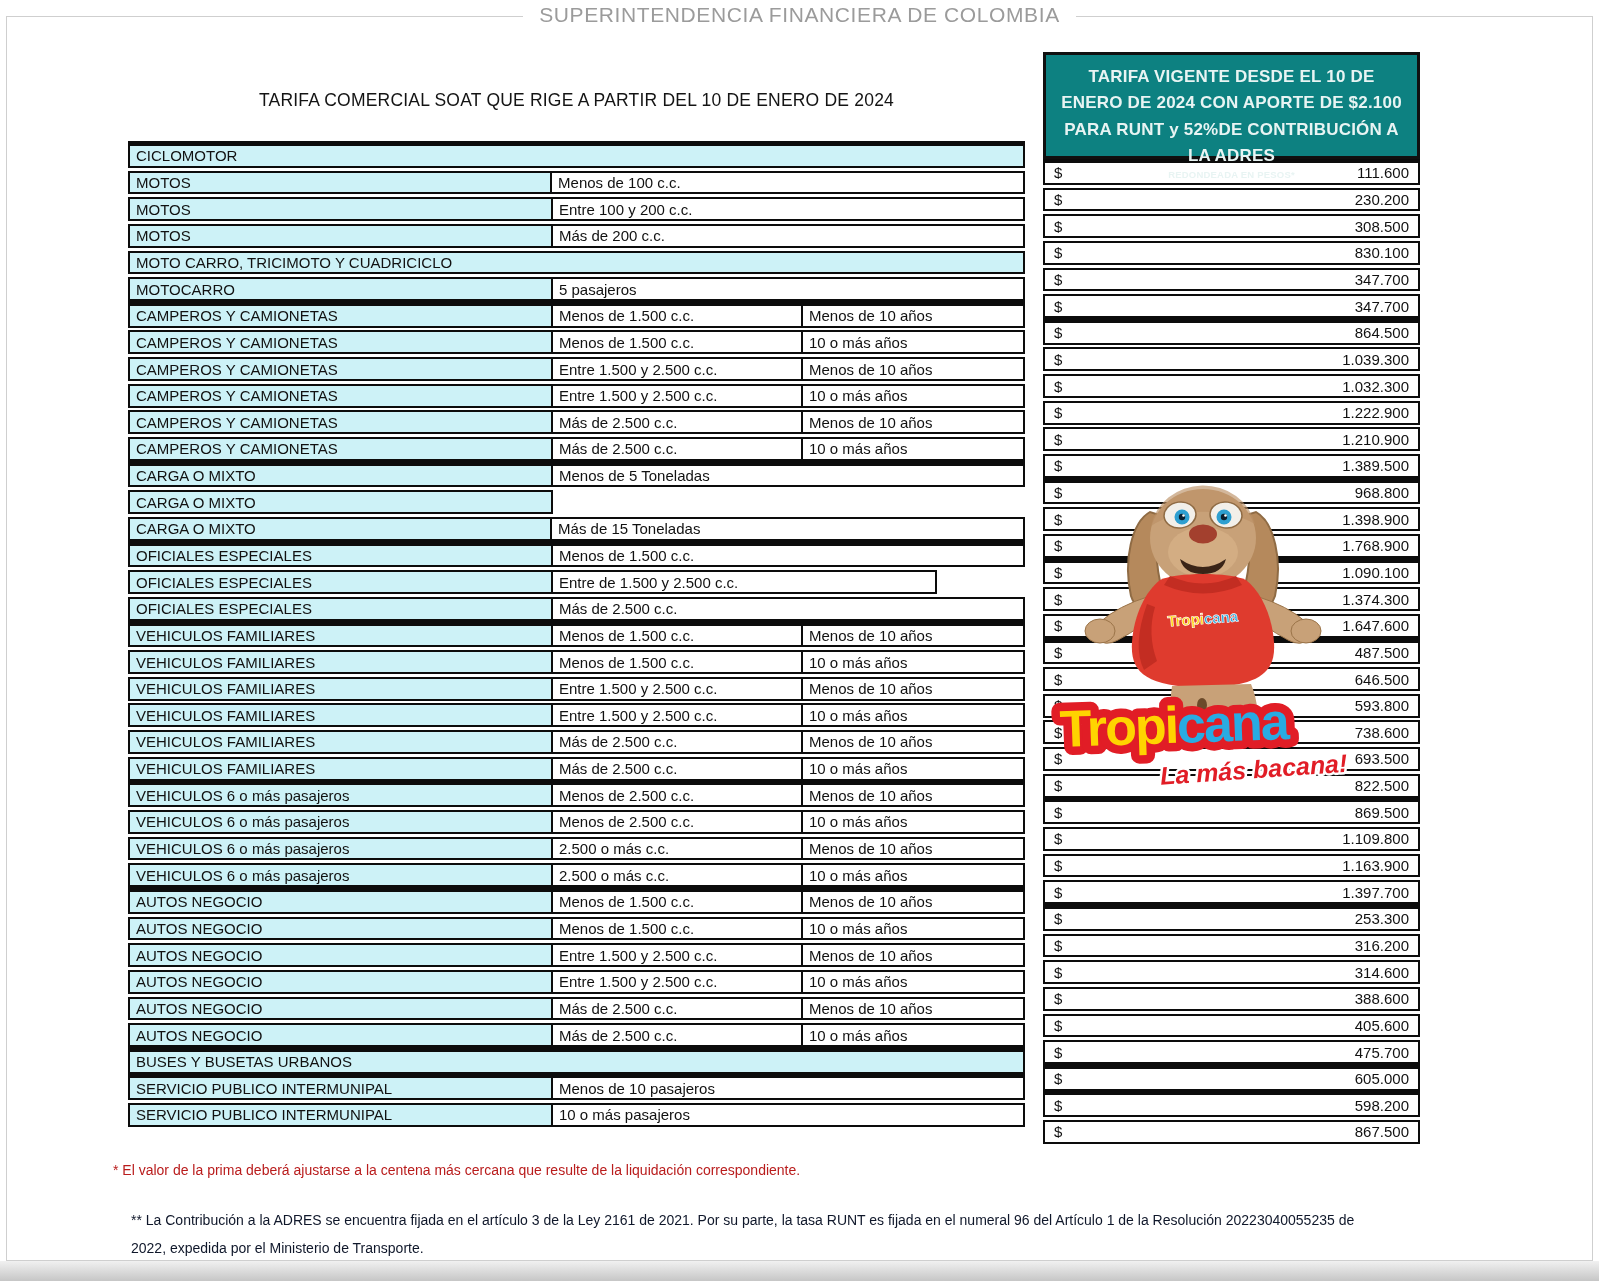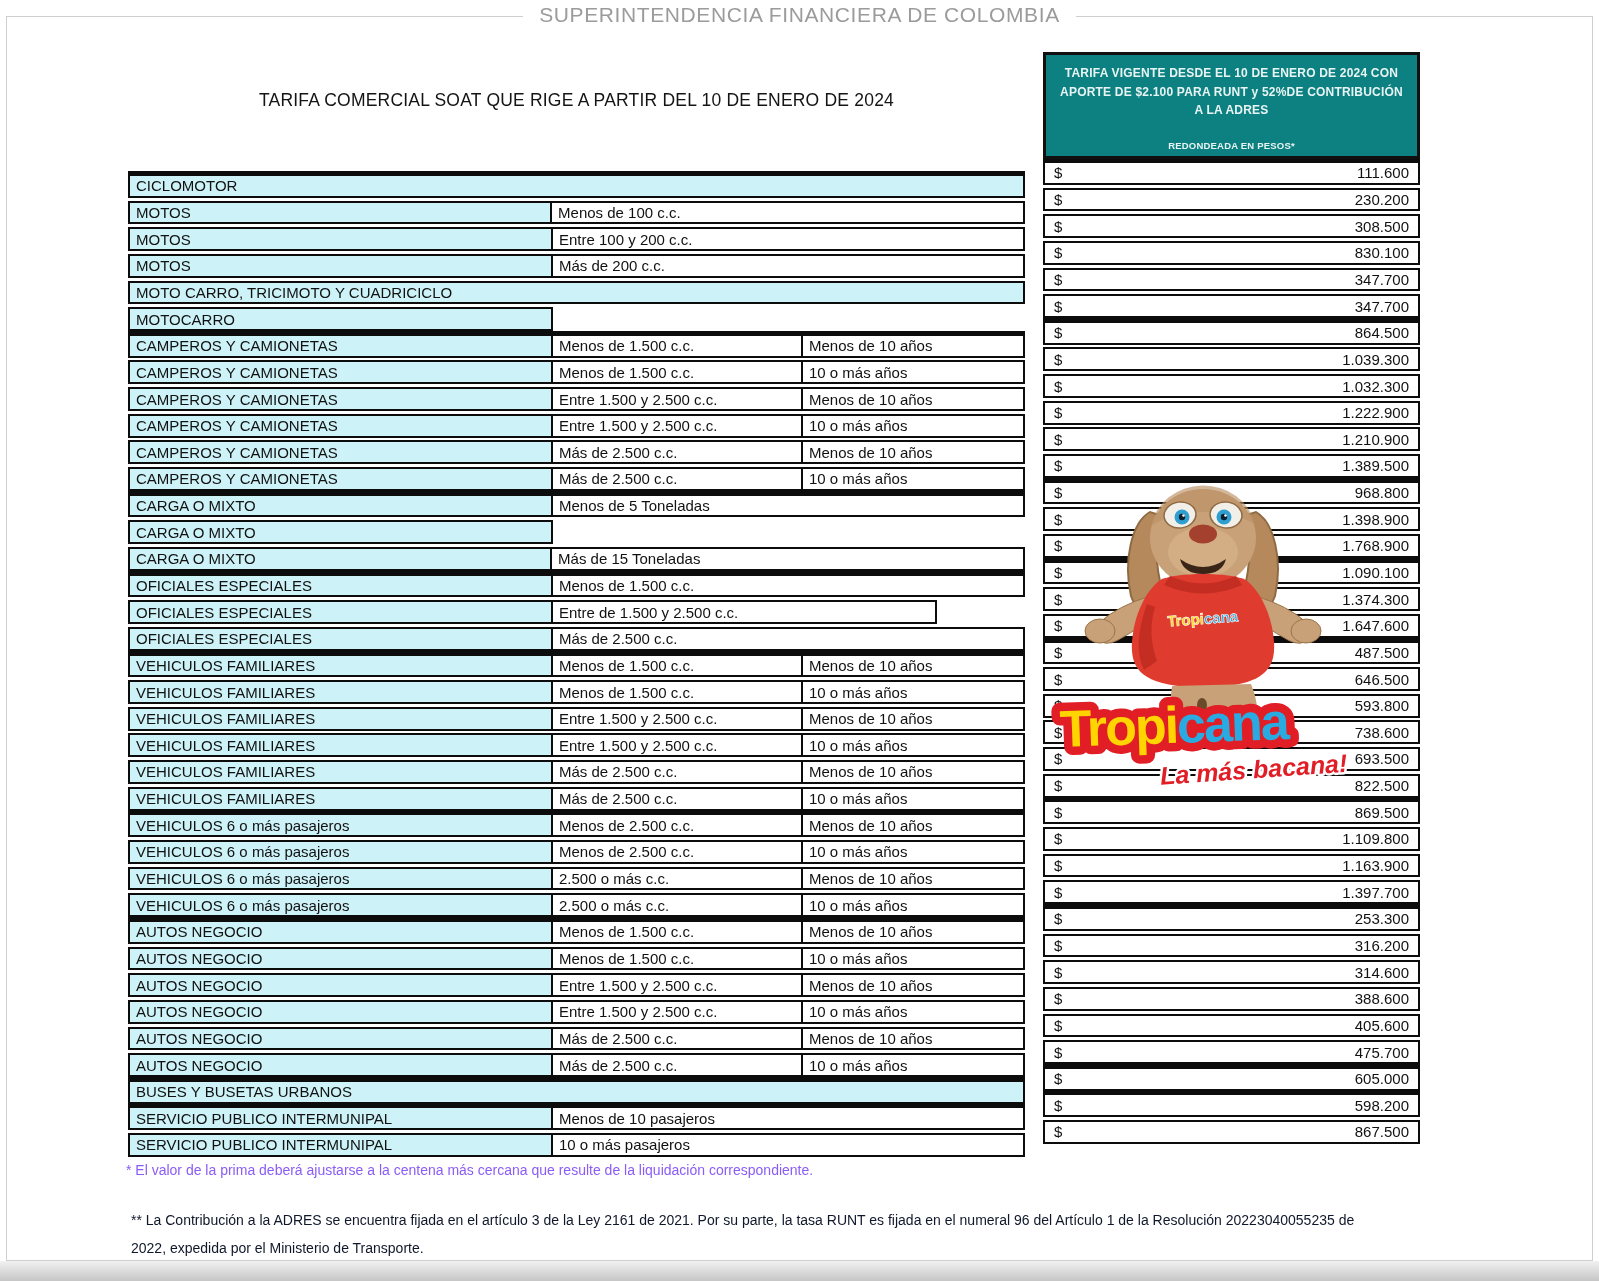--- a/index.html
+++ b/index.html
@@ -8,35 +8,35 @@
   .frame{position:absolute;left:6px;top:16px;width:1585px;height:1243px;border:1px solid #cfcfcf;}
   .org{position:absolute;top:3px;left:0;width:100%;text-align:center;font-size:21px;
        color:#9b9b9b;letter-spacing:.6px;z-index:3;}
   .org span{background:#fff;padding:0 16px;}
   .title{position:absolute;left:128px;top:90px;width:897px;text-align:center;
          font-size:17.5px;color:#141414;letter-spacing:.2px;z-index:2;}
   .tealbox{position:absolute;left:1043px;top:52px;width:377px;height:107px;box-sizing:border-box;
            background:#0d8181;border:3px solid #101010;display:flex;flex-direction:column;
            justify-content:space-between;align-items:center;text-align:center;
            padding:9px 12px 5px;z-index:2;}
-  .tealbox .l1{font-size:12px;font-weight:bold;color:#e8f4f3;line-height:1.55;letter-spacing:.2px;}
+  .tealbox .l1{font-size:17px;font-weight:bold;color:#e8f4f3;line-height:1.55;letter-spacing:.2px;}
   .tealbox .l2{font-size:9.5px;font-weight:bold;color:#e8f4f3;letter-spacing:.2px;}
-  #rows-left{position:absolute;left:128px;top:174px;width:897px;height:983px;
+  #rows-left{position:absolute;left:128px;top:144px;width:897px;height:983px;
              display:flex;flex-direction:column;justify-content:space-between;z-index:1;}
   #rows-right{position:absolute;left:1043px;top:161px;width:377px;height:983px;
               display:flex;flex-direction:column;justify-content:space-between;z-index:1;}
   .trow{display:flex;height:23.8px;}
   .cell{box-sizing:border-box;border:2px solid #0c0c0c;height:100%;display:flex;align-items:center;
         padding-left:6px;font-size:15px;white-space:nowrap;background:#fff;overflow:hidden;}
   .cell.cyan{background:#cdf2f7;}
   .cell + .cell{margin-left:-2px;}
   .gs{box-shadow:0 -3px 0 0 #0c0c0c;}
   .prow{box-sizing:border-box;border:2px solid #0c0c0c;height:23.8px;background:#fff;display:flex;
         align-items:center;justify-content:space-between;padding:0 9px;font-size:15px;}
-  .fn1{position:absolute;left:126px;top:1162px;font-size:14px;color:#8b5cf6;z-index:2;}
+  .fn1{position:absolute;left:113px;top:1162px;font-size:14px;color:#b91c1c;z-index:2;}
   .fn2{position:absolute;left:131px;top:1206px;width:1240px;font-size:14px;line-height:2;
        color:#0f172a;z-index:2;}
   .bottom-strip{position:absolute;left:0;bottom:0;width:100%;height:20px;
                 background:linear-gradient(180deg,#f1f1f1,#c6c6c6);z-index:4;}
   .mascot{position:absolute;left:1050px;top:464px;width:305px;height:320px;z-index:5;}
   .logo{position:absolute;left:1048px;top:688px;width:312px;height:98px;z-index:6;}
 </style>
 </head>
 <body>
 
@@ -69,20 +69,21 @@
       </div>
       <div class="trow">
         <div class="cell cyan" style="width: 425px;">MOTOS</div>
         <div class="cell" style="width: 474px;">Más de 200 c.c.</div>
       </div>
       <div class="trow">
         <div class="cell cyan" style="width: 897px;">MOTO CARRO, TRICIMOTO Y CUADRICICLO</div>
       </div>
       <div class="trow">
         <div class="cell cyan" style="width: 425px;">MOTOCARRO</div>
+        <div class="cell" style="width: 474px;">5 pasajeros</div>
       </div>
       <div class="trow gs">
         <div class="cell cyan" style="width: 425px;">CAMPEROS Y CAMIONETAS</div>
         <div class="cell" style="width: 252px;">Menos de 1.500 c.c.</div>
         <div class="cell" style="width: 224px;">Menos de 10 años</div>
       </div>
       <div class="trow">
         <div class="cell cyan" style="width: 425px;">CAMPEROS Y CAMIONETAS</div>
         <div class="cell" style="width: 252px;">Menos de 1.500 c.c.</div>
         <div class="cell" style="width: 224px;">10 o más años</div>

